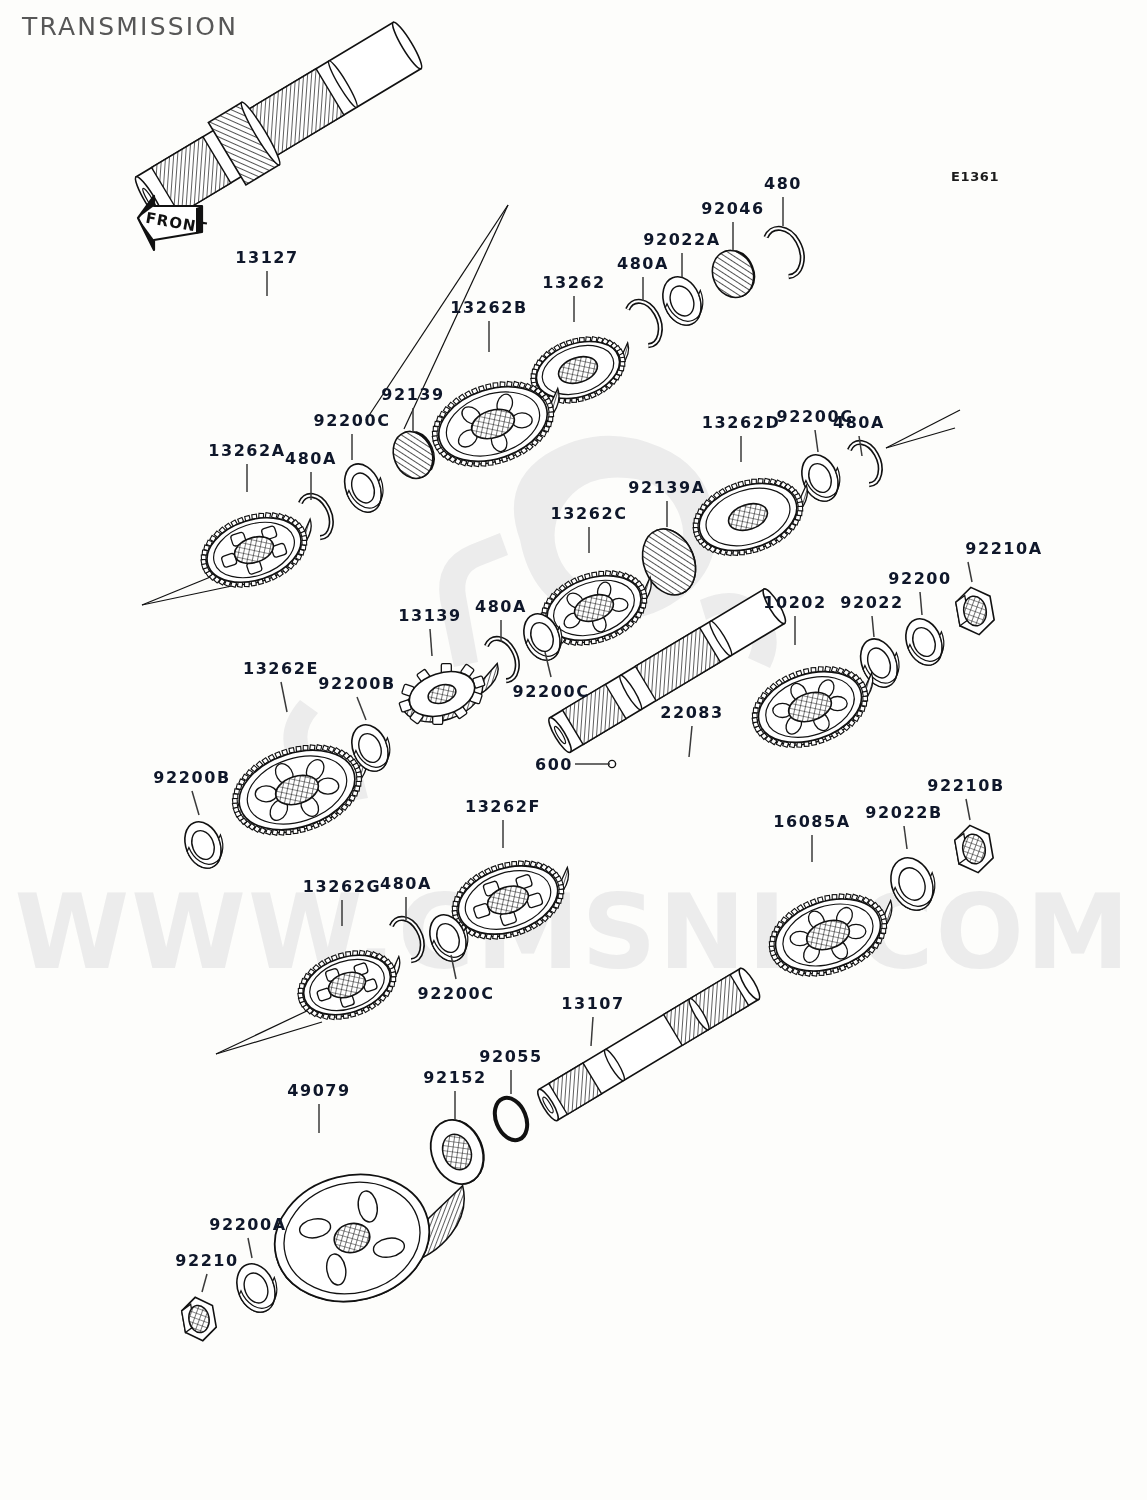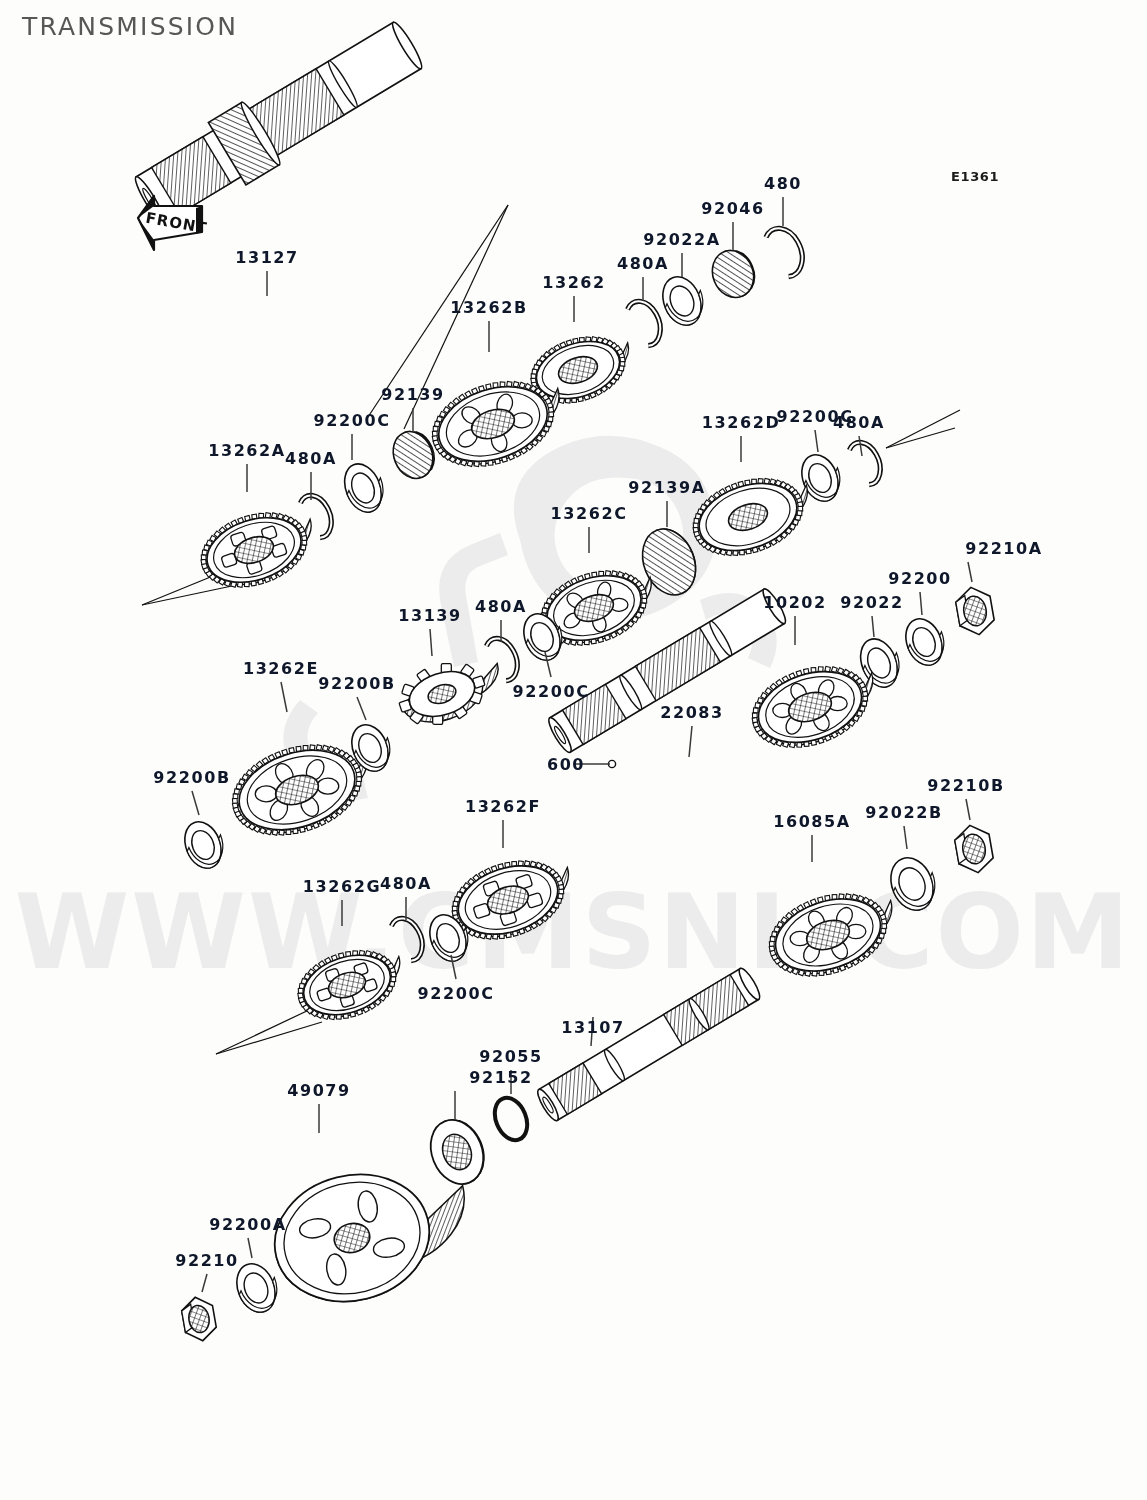--- a/index.html
+++ b/index.html
@@ -1079,29 +1079,29 @@
       <div class="plabel" style="left: 920px; top: 578px;">92200</div>
       <div class="plabel" style="left: 872px; top: 602px;">92022</div>
       <div class="plabel" style="left: 795px; top: 602px;">10202</div>
       <div class="plabel" style="left: 430px; top: 615px;">13139</div>
       <div class="plabel" style="left: 501px; top: 606px;">480A</div>
       <div class="plabel" style="left: 551px; top: 691px;">92200C</div>
       <div class="plabel" style="left: 281px; top: 668px;">13262E</div>
       <div class="plabel" style="left: 357px; top: 683px;">92200B</div>
       <div class="plabel" style="left: 192px; top: 777px;">92200B</div>
       <div class="plabel" style="left: 692px; top: 712px;">22083</div>
-      <div class="plabel" style="left: 554px; top: 764px; margin-left: 12px;">600</div>
+      <div class="plabel" style="left: 554px; top: 764px;">600</div>
       <div class="plabel" style="left: 503px; top: 806px;">13262F</div>
       <div class="plabel" style="left: 812px; top: 821px;">16085A</div>
       <div class="plabel" style="left: 904px; top: 812px;">92022B</div>
       <div class="plabel" style="left: 966px; top: 785px;">92210B</div>
       <div class="plabel" style="left: 342px; top: 886px;">13262G</div>
       <div class="plabel" style="left: 406px; top: 883px;">480A</div>
       <div class="plabel" style="left: 456px; top: 993px;">92200C</div>
-      <div class="plabel" style="left: 593px; top: 1003px; margin-top: 24px;">13107</div>
+      <div class="plabel" style="left: 593px; top: 1003px;">13107</div>
       <div class="plabel" style="left: 511px; top: 1056px;">92055</div>
-      <div class="plabel" style="left: 455px; top: 1077px; margin-left: 46px;">92152</div>
+      <div class="plabel" style="left: 455px; top: 1077px;">92152</div>
       <div class="plabel" style="left: 319px; top: 1090px;">49079</div>
       <div class="plabel" style="left: 248px; top: 1224px;">92200A</div>
       <div class="plabel" style="left: 207px; top: 1260px;">92210</div>
     </div>
 
   </div>
 
 </body></html>

